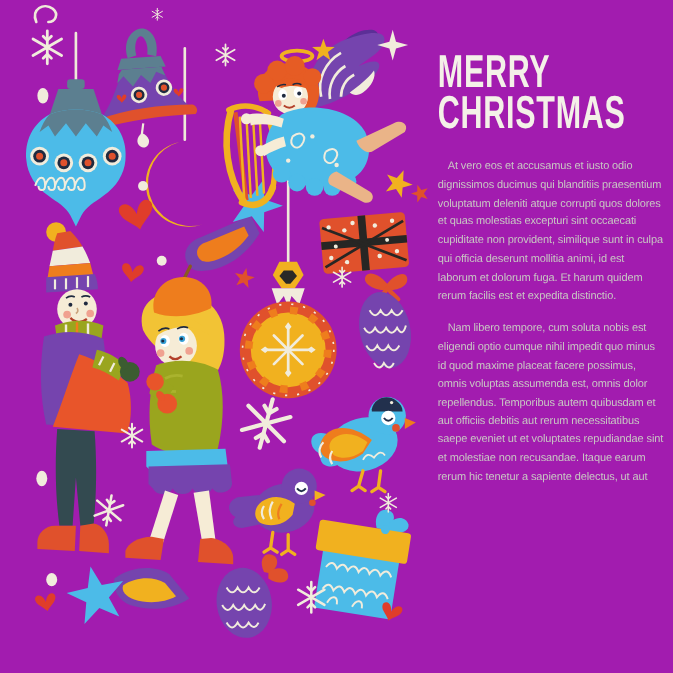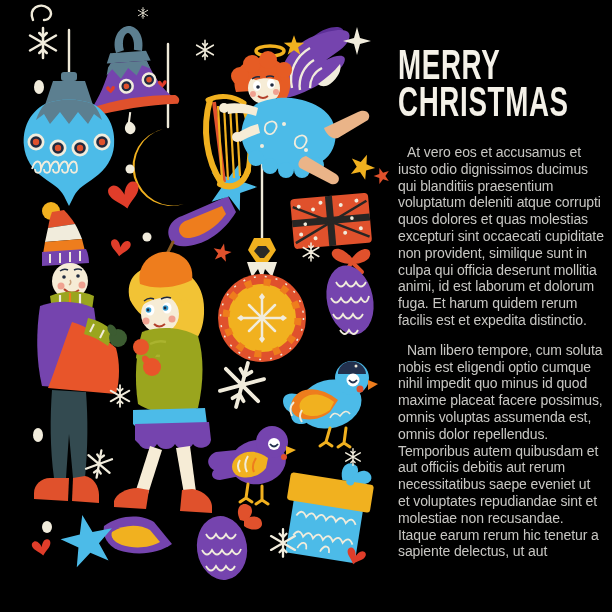--- a/index.html
+++ b/index.html
@@ -1,23 +1,23 @@
 <!DOCTYPE html>
 <html><head>
 <meta charset="utf-8">
 <style>
   html,body{margin:0;padding:0;background:#2a2927;}
-  .card{position:relative;width:612px;height:612px;background:#000000;overflow:hidden;
+  .card{position:relative;width:612px;height:612px;background:#a21caf;overflow:hidden;
         font-family:"Liberation Sans",sans-serif;}
   .illo{position:absolute;left:0;top:0;}
   .textcol{position:absolute;left:398px;top:44px;width:206px;}
   .title{margin:2px 0 24px 0;color:#f4f1e8;}
   .title span{display:block;font-size:42px;font-weight:700;line-height:37px;
               transform:scaleX(.66);transform-origin:left center;letter-spacing:1px;white-space:nowrap;}
-  .textcol p{margin:0 0 13px 0;color:#c8c7c3;font-size:14px;line-height:16.8px;
+  .textcol p{margin:0 0 13px 0;color:#c8c7c3;font-size:10px;line-height:16.8px;
              text-indent:9px;letter-spacing:-0.1px;}
 </style>
 </head>
 <body>
 
 <div class="card">
 
   <svg class="illo" width="612" height="612" viewBox="0 0 612 612">
     <defs>
       <g id="star5">

